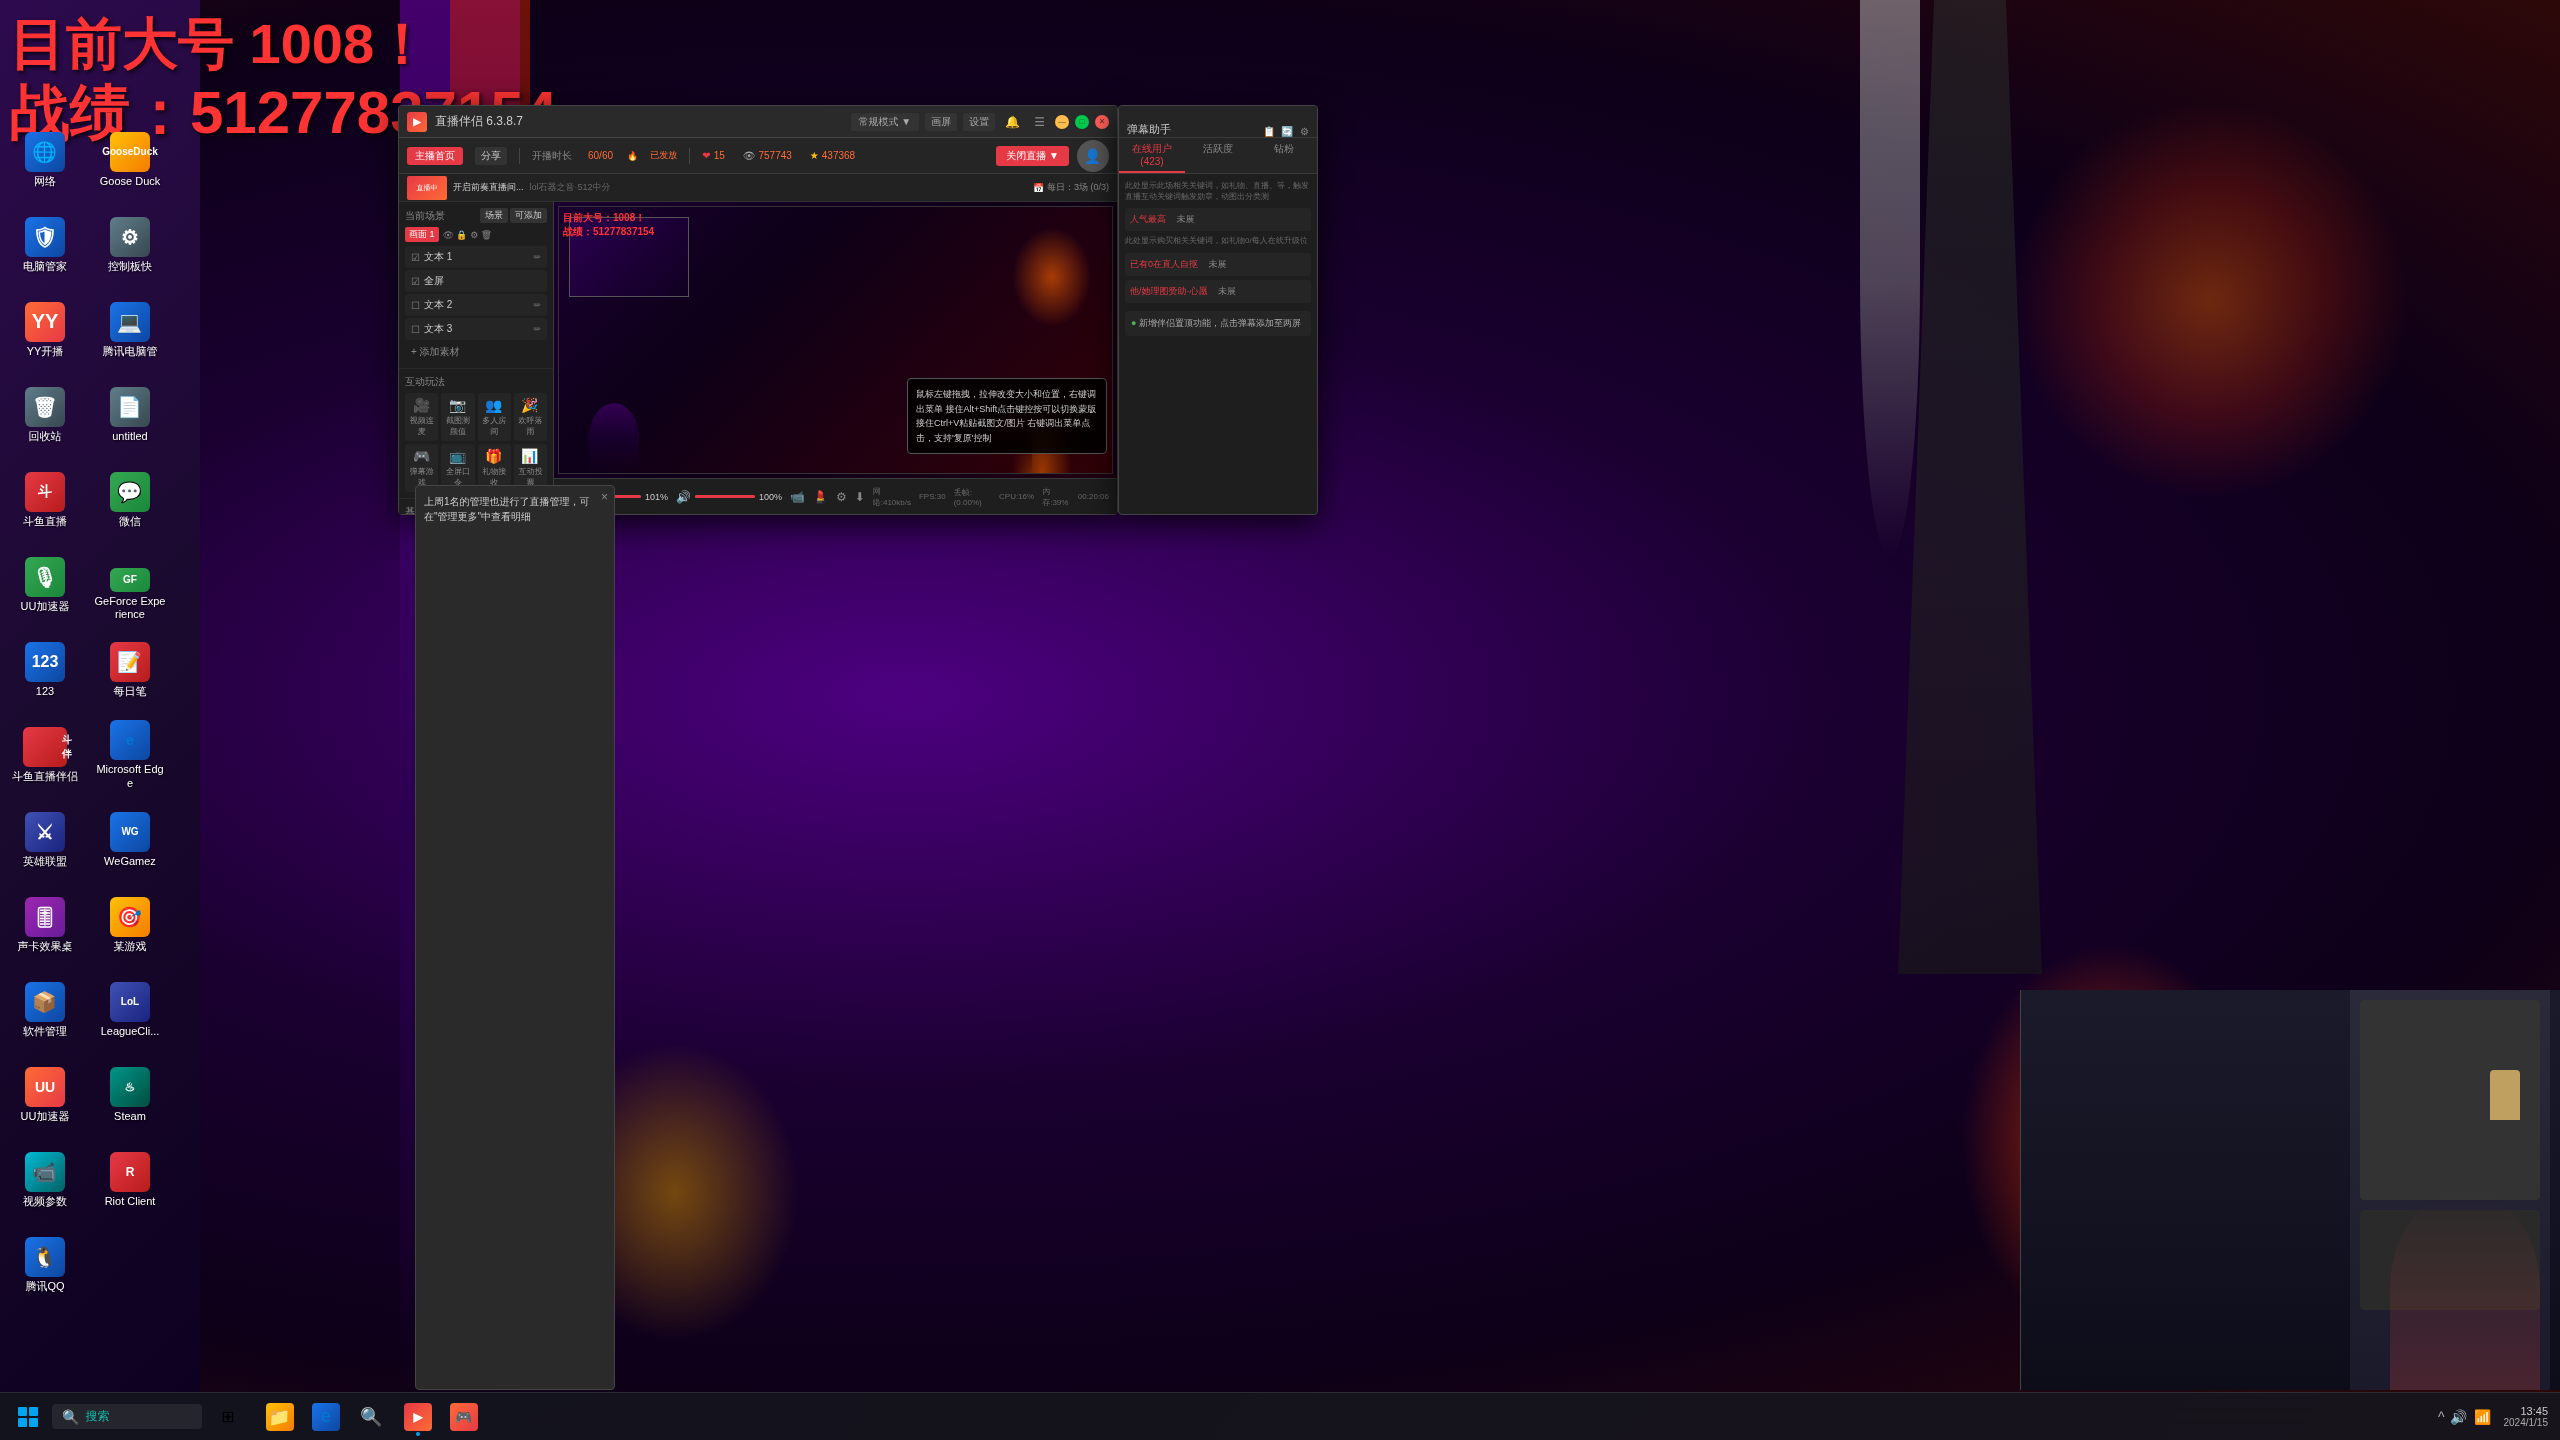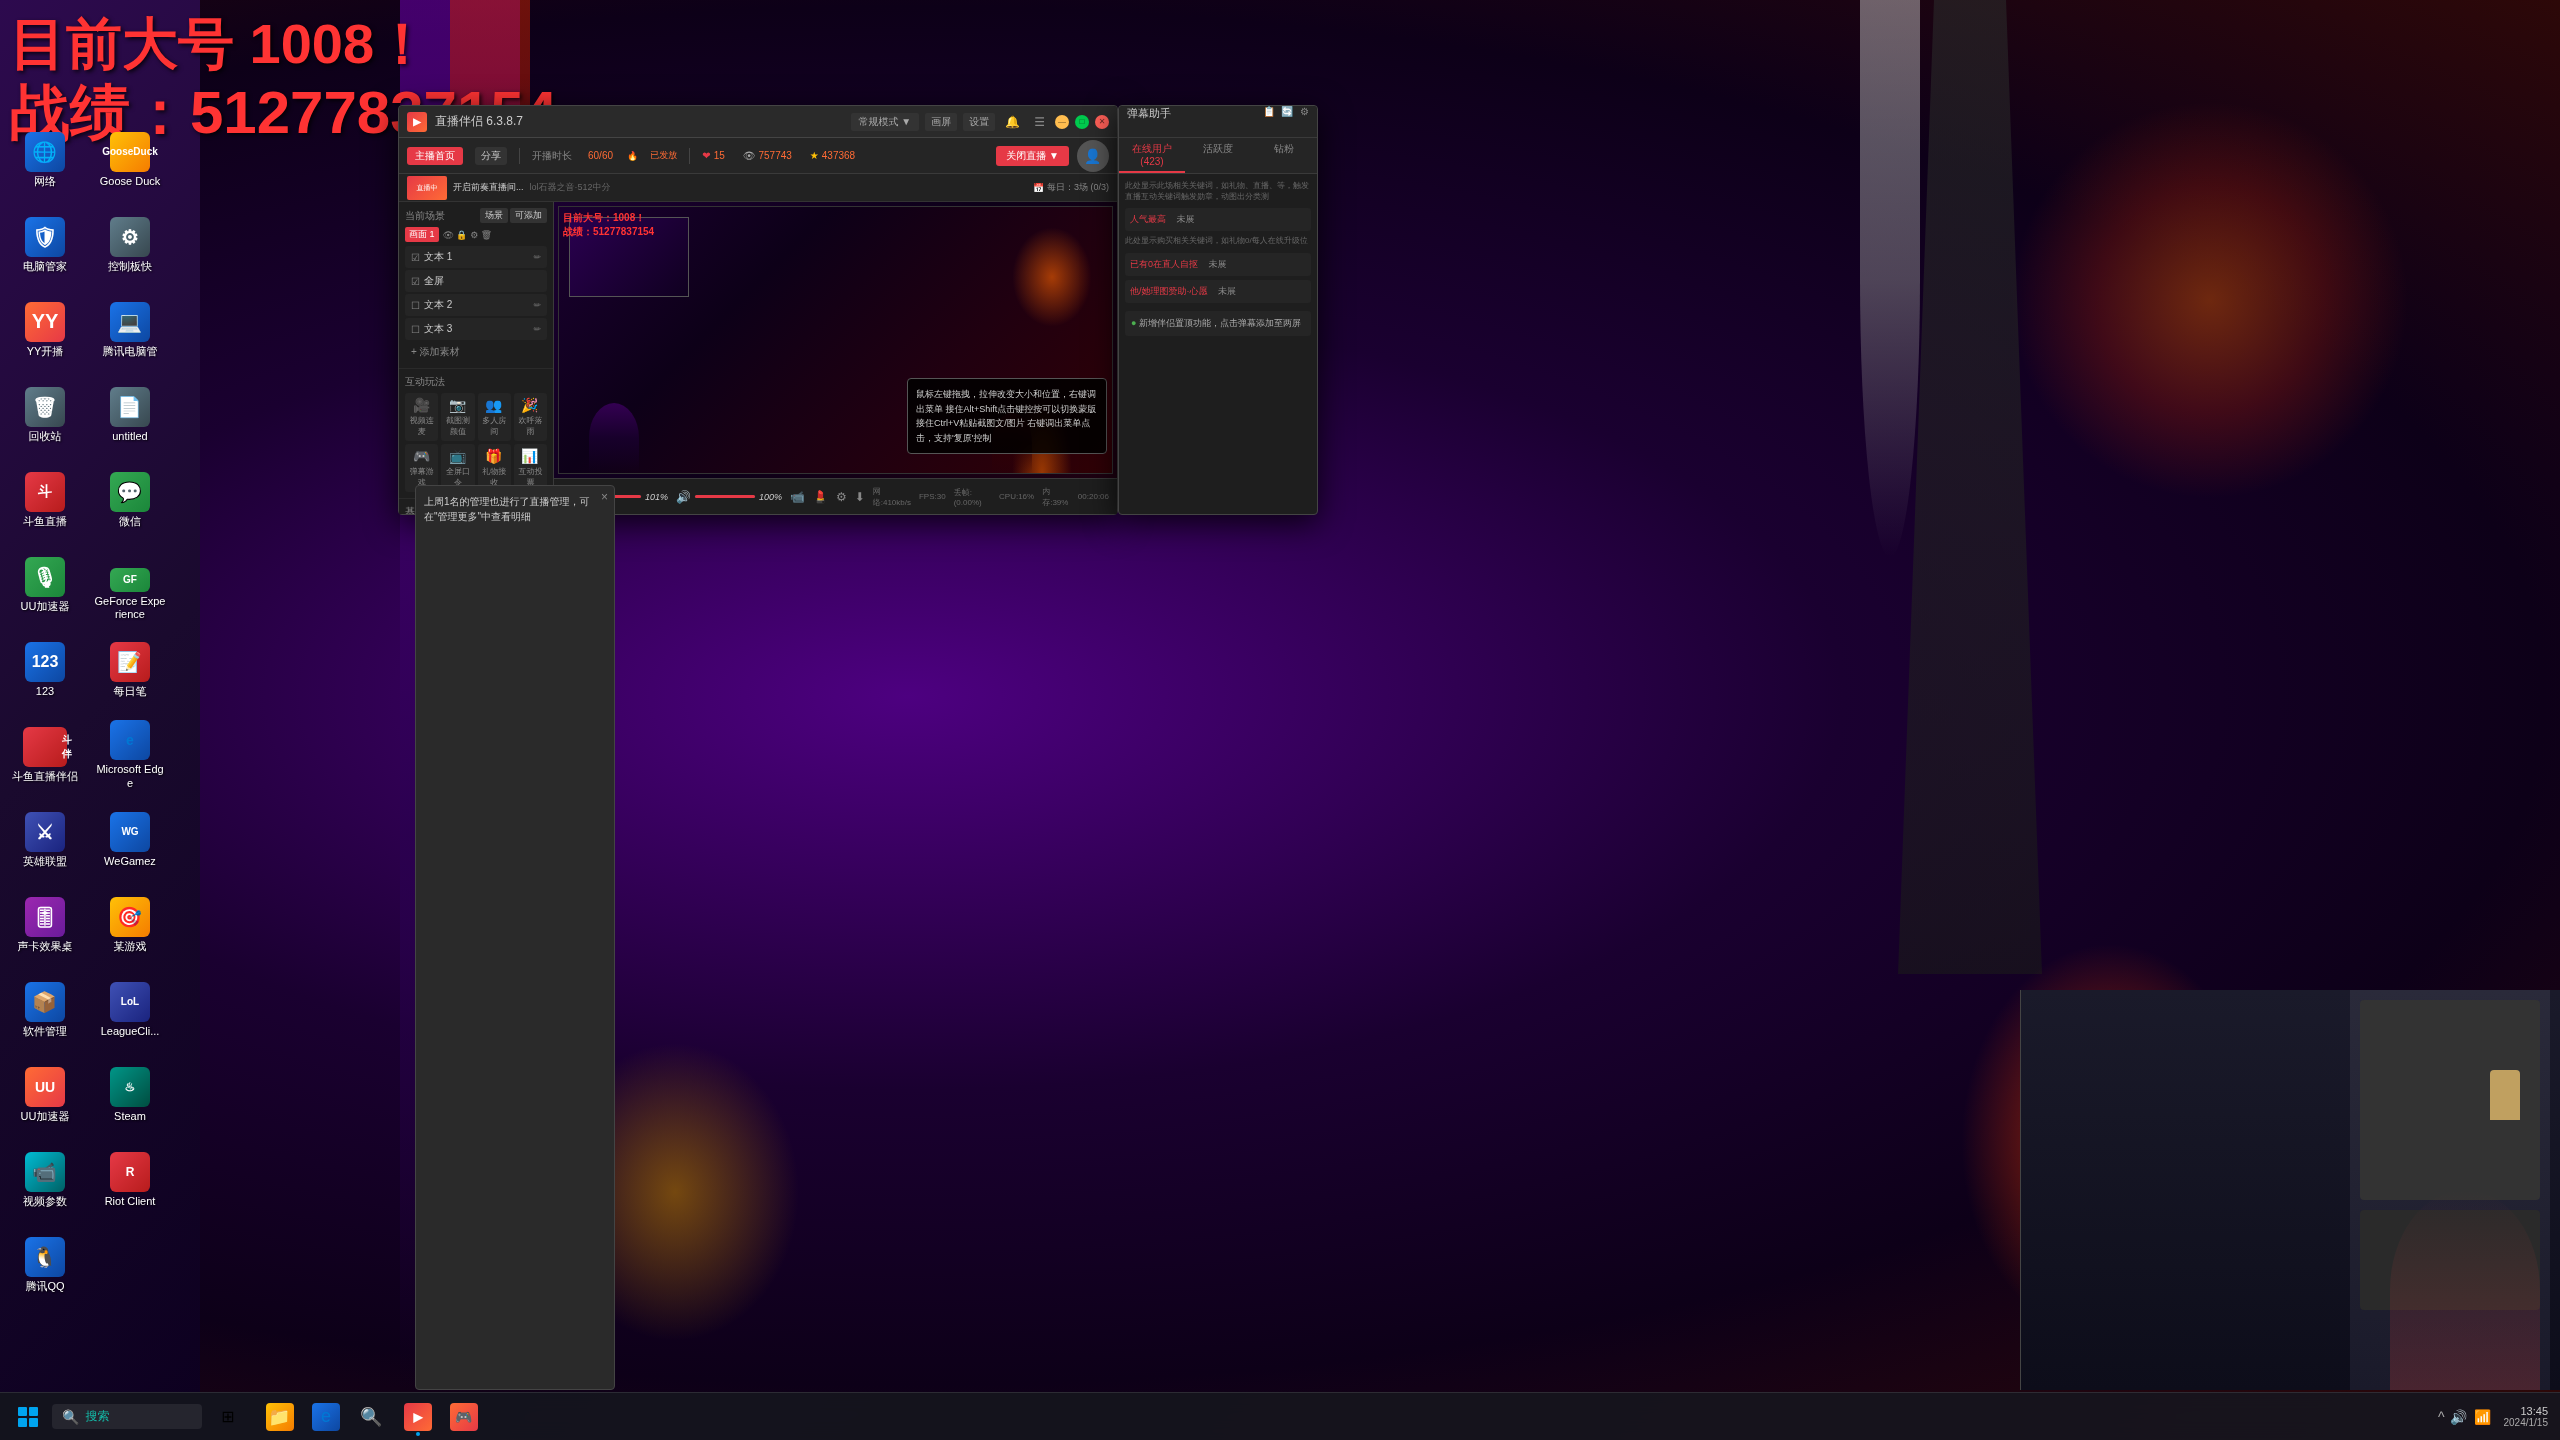--- a/index.html
+++ b/index.html
@@ -339,21 +339,21 @@
       background: #444;
       border-radius: 2px;
       position: relative;
       cursor: pointer;
     }
     .slider-fill {
       height: 100%;
       background: #e63946;
       border-radius: 2px;
     }
-    .control-val { color: #ccc; font-size: 9px; font-style: italic; }
+    .control-val { color: #ccc; font-size: 9px; }
     .status-info {
       margin-left: auto;
       display: flex;
       gap: 8px;
       align-items: center;
     }
     .status-item { color: #666; font-size: 8px; }
 
     
     .right-panel {
@@ -368,21 +368,21 @@
       z-index: 10;
       display: flex;
       flex-direction: column;
       box-shadow: 0 8px 32px rgba(0,0,0,0.8);
     }
 
     .right-panel-header {
       height: 32px;
       background: #252525;
       display: flex;
-      align-items: flex-start;
+      align-items: flex-end;
       padding: 0 8px;
       gap: 6px;
       border-bottom: 1px solid #3a3a3a;
       border-radius: 4px 4px 0 0;
     }
     .right-panel-title { color: #ccc; font-size: 11px; }
     .right-panel-icons {
       margin-left: auto;
       display: flex;
       gap: 6px;

